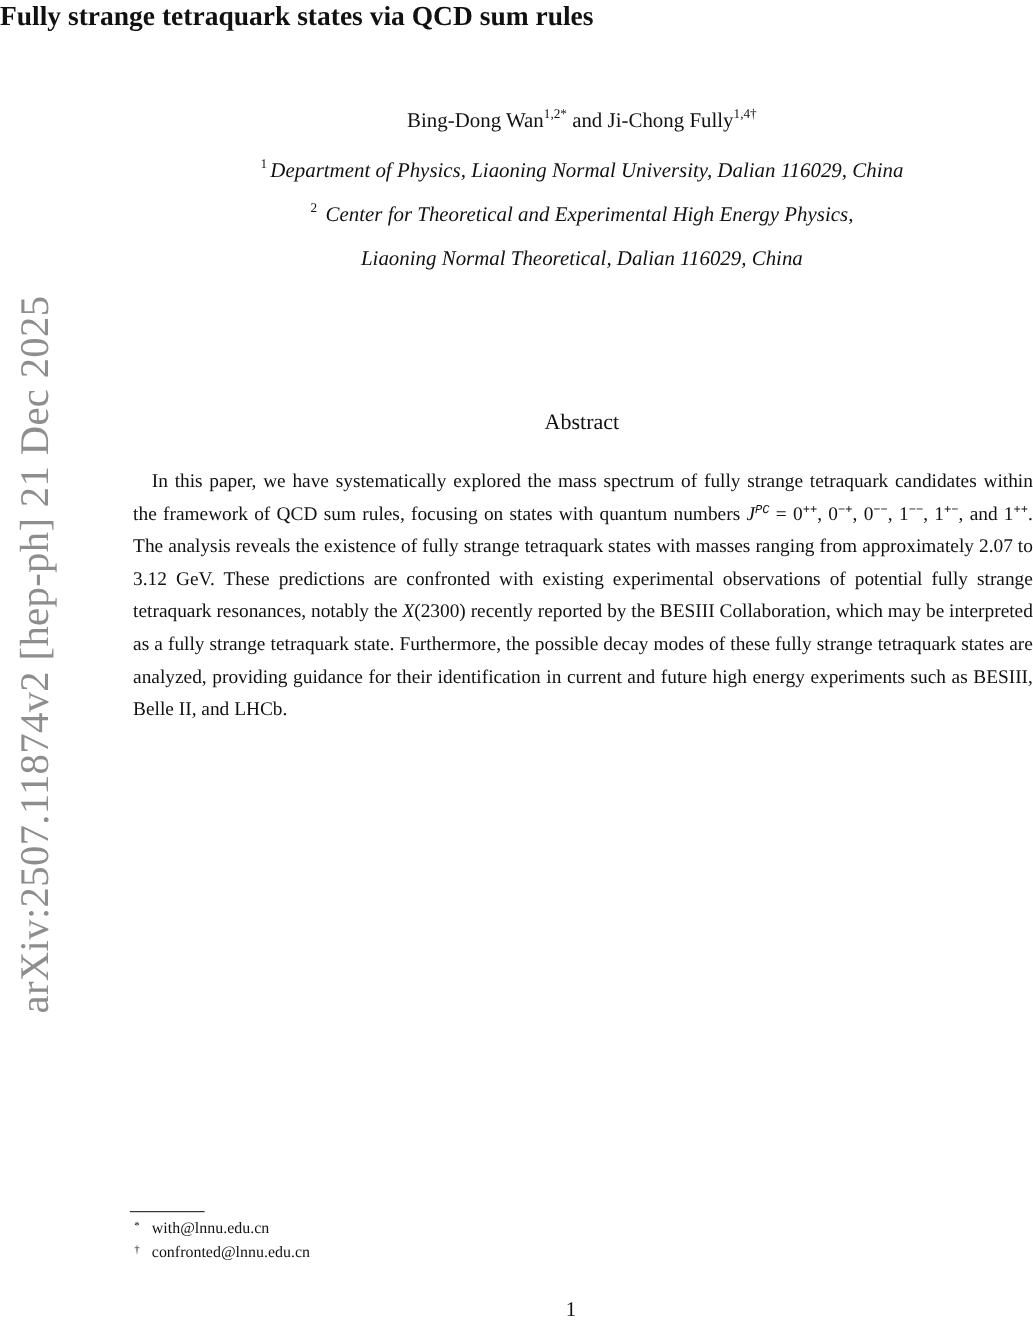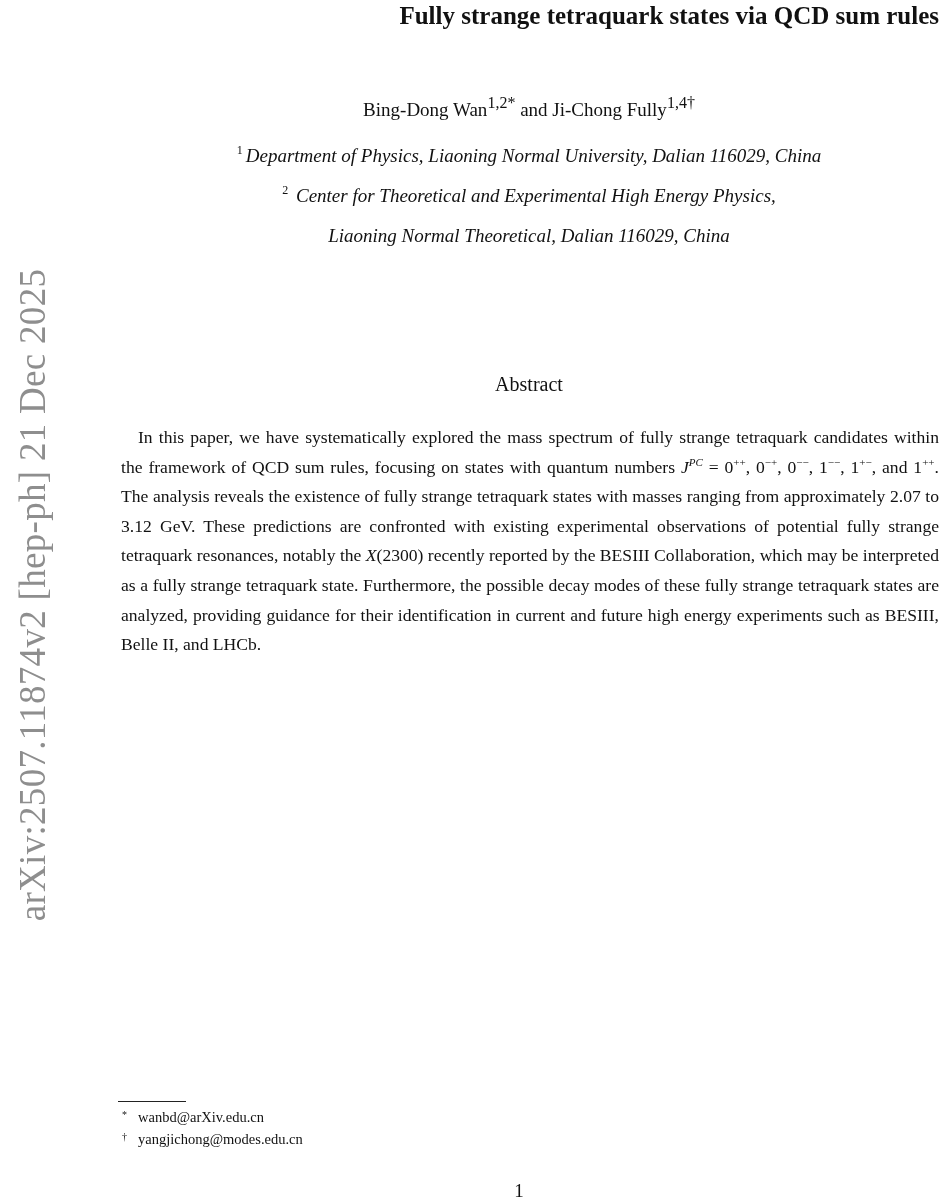--- a/index.html
+++ b/index.html
@@ -8,44 +8,44 @@
     font-family: "DejaVu Serif", "Liberation Serif", serif; color: #111;
   }
   .arxiv-stamp {
     position: absolute; left: -312px; top: 573px;
     width: 690px; height: 44px;
     transform: rotate(-90deg); transform-origin: center center;
     font-family: "Liberation Serif", serif; font-size: 37px; color: #8e8e8e;
     white-space: nowrap; text-align: center; line-height: 44px; letter-spacing: 0.3px;
   }
   .title {
-    position: absolute; left: 12px; width: 927px; top: 0px; text-align: right;
+    position: absolute; left: 0; width: 927px; top: 0px; text-align: left;
     font-family: "Liberation Serif", serif; font-weight: bold; font-size: 25px; line-height: 32px;
   }
   .authors {
     position: absolute; left: 0; width: 1058px; top: 97px; text-align: center;
     font-family: "Liberation Serif", serif; font-size: 19px; line-height: 26px;
   }
-  .authors sup { font-size: 16px; vertical-align: 8px; line-height: 0; }
+  .authors sup { font-size: 12px; vertical-align: 8px; line-height: 0; }
   .affil {
     position: absolute; left: 0; width: 1058px; text-align: center;
     font-family: "Liberation Serif", serif; font-style: italic; font-size: 19px; line-height: 26px;
   }
   .affil sup { font-style: normal; font-size: 12px; vertical-align: 8px; line-height: 0; margin-right: 3px; }
   .abstract-heading {
     position: absolute; left: 0; width: 1058px; top: 371px; text-align: center;
     font-family: "Liberation Serif", serif; font-size: 20px; line-height: 26px;
   }
   .abstract-body {
     position: absolute; left: 121px; width: 818px; top: 423px;
     font-family: "Liberation Serif", serif; font-size: 17.6px; line-height: 29.6px;
     text-align: justify;
   }
   .abstract-body p { margin: 0; text-indent: 17px; }
-  .abstract-body sup { font-size: 11px; vertical-align: 7px; line-height: 0; }
+  .abstract-body sup { font-size: 11px; vertical-align: 7px; line-height: 0; font-family: Liberation Mono, monospace; }
   .abstract-body i { font-style: italic; }
   .footnote-rule {
     position: absolute; left: 118px; top: 1101px; width: 68px; height: 1px; background: #222;
   }
   .footnotes {
     position: absolute; left: 120px; top: 1107px;
     font-family: "Liberation Serif", serif; font-size: 14.5px; line-height: 20px;
   }
   .footnotes .fn { display: flex; align-items: baseline; }
   .footnotes .mark { width: 16px; font-size: 10px; position: relative; top: -4px; padding-left: 2px; }
@@ -80,21 +80,21 @@
 <div class="abstract-heading">Abstract</div>
 
 <div class="abstract-body">
   <p><span>In this paper, we have systematically explored the mass spectrum of fully strange tetraquark candidates within the framework of QCD sum rules, focusing on states with quantum numbers </span><i>J</i><sup><i>PC</i></sup> = <span>0</span><sup>++</sup><span>, </span><span>0</span><sup>−+</sup><span>, </span><span>0</span><sup>−−</sup><span>, </span><span>1</span><sup>−−</sup><span>, </span><span>1</span><sup>+−</sup><span>, and </span><span>1</span><sup>++</sup><span>. The analysis reveals the existence of fully strange tetraquark states with masses ranging from approximately 2.07 to 3.12 GeV. These predictions are confronted with existing experimental observations of potential fully strange tetraquark resonances, notably the </span><i>X</i><span>(2300)</span><span> recently reported by the BESIII Collaboration, which may be interpreted as a fully strange tetraquark state. Furthermore, the possible decay modes of these fully strange tetraquark states are analyzed, providing guidance for their identification in current and future high energy experiments such as BESIII, Belle II, and LHCb.</span></p>
 </div>
 
 <div class="footnote-rule"></div>
 <div class="footnotes">
   <div class="fn">
     <span class="mark">*</span>
-    <span>wanbd@arXiv.edu.cn</span>
+    <span>with@lnnu.edu.cn</span>
   </div>
   <div class="fn">
     <span class="mark">†</span>
-    <span>yangjichong@modes.edu.cn</span>
+    <span>confronted@lnnu.edu.cn</span>
   </div>
 </div>
 
 <div class="page-number">1</div>
 
 </body></html>

